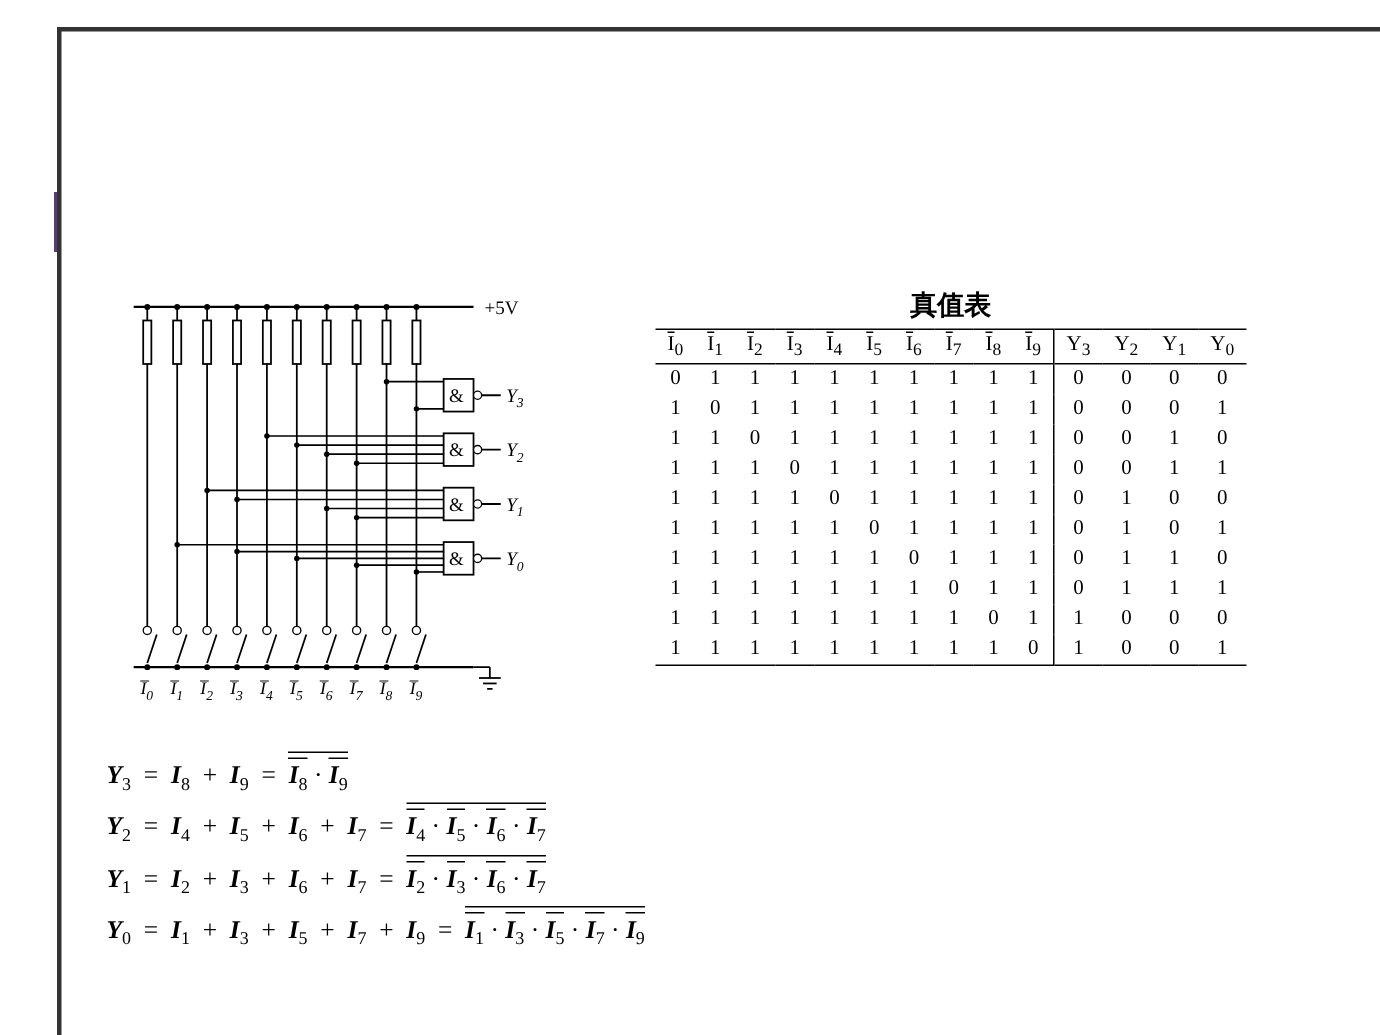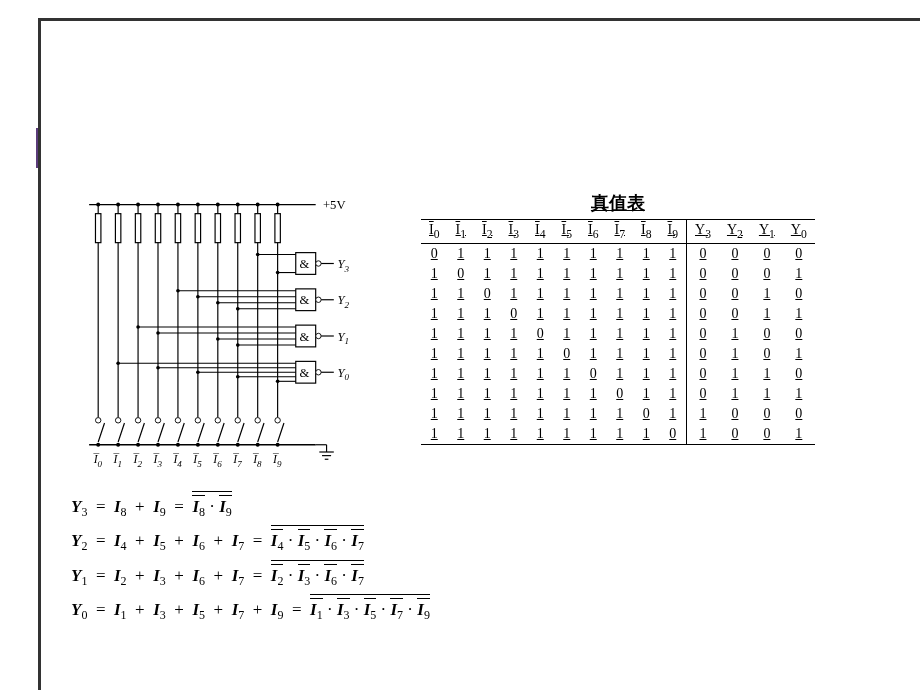--- a/index.html
+++ b/index.html
@@ -30,30 +30,29 @@
     }
     .main-content {
       padding: 170px 20px 20px 30px;
       position: absolute;
       top: 0;
       left: 0;
       right: 0;
     }
     .top-section {
       display: flex;
-      gap: 60px;
+      gap: 76px;
       align-items: flex-start;
     }
     .circuit-img {
       width: 290px;
       flex-shrink: 0;
     }
     .truth-table-wrapper {
       flex-shrink: 0;
-      text-decoration: underline;
     }
     .truth-title {
       text-align: center;
       font-family: "SimSun", "Songti SC", serif;
       font-size: 18px;
       font-weight: bold;
       margin-bottom: 4px;
     }
     table.truth {
       border-collapse: collapse;
@@ -67,20 +66,21 @@
     table.truth thead tr {
       border-top: 1.5px solid #000;
       border-bottom: 1.5px solid #000;
     }
     table.truth tbody tr:last-child {
       border-bottom: 1.5px solid #000;
     }
     .sep-left { border-right: 1.5px solid #000; }
     .ovl { text-decoration: overline; }
     .equations {
+      margin-top: 10px;
       font-size: 17px;
       line-height: 2.0;
     }
     .eq-row { white-space: nowrap; }
     .equations .sub { font-size: 12px; vertical-align: sub; }
     .equations .dbl-ov {
       display: inline-block;
       border-top: 1.3px solid #000;
       padding-top: 3px;
       line-height: 1;

